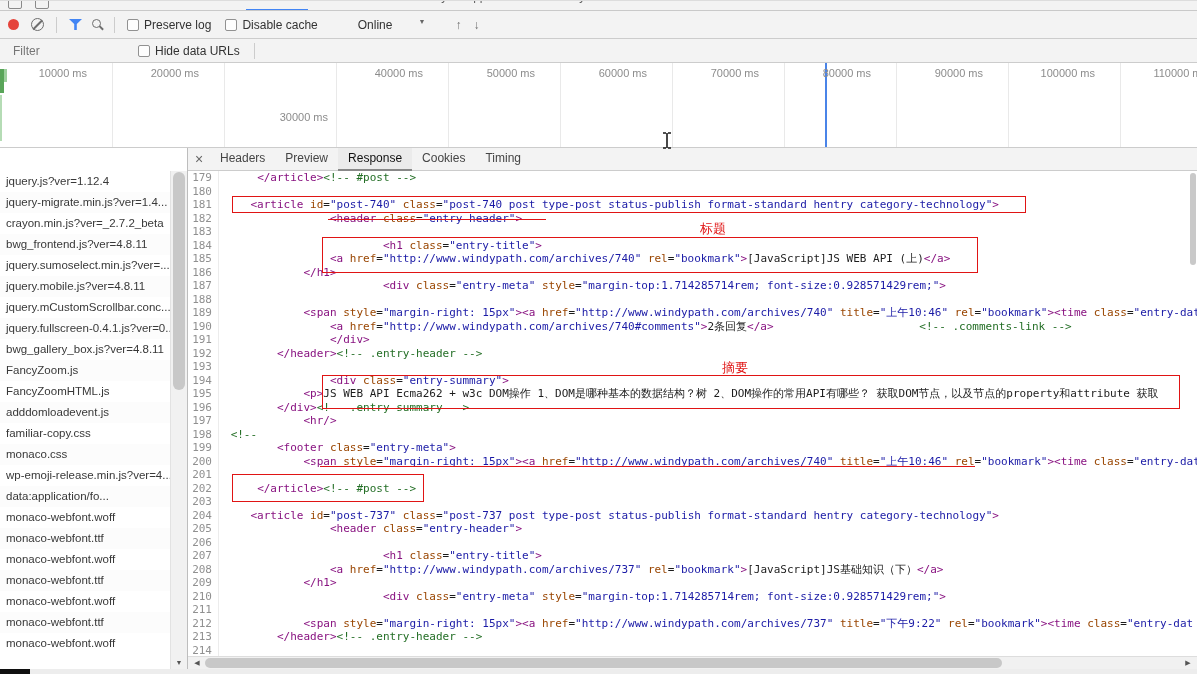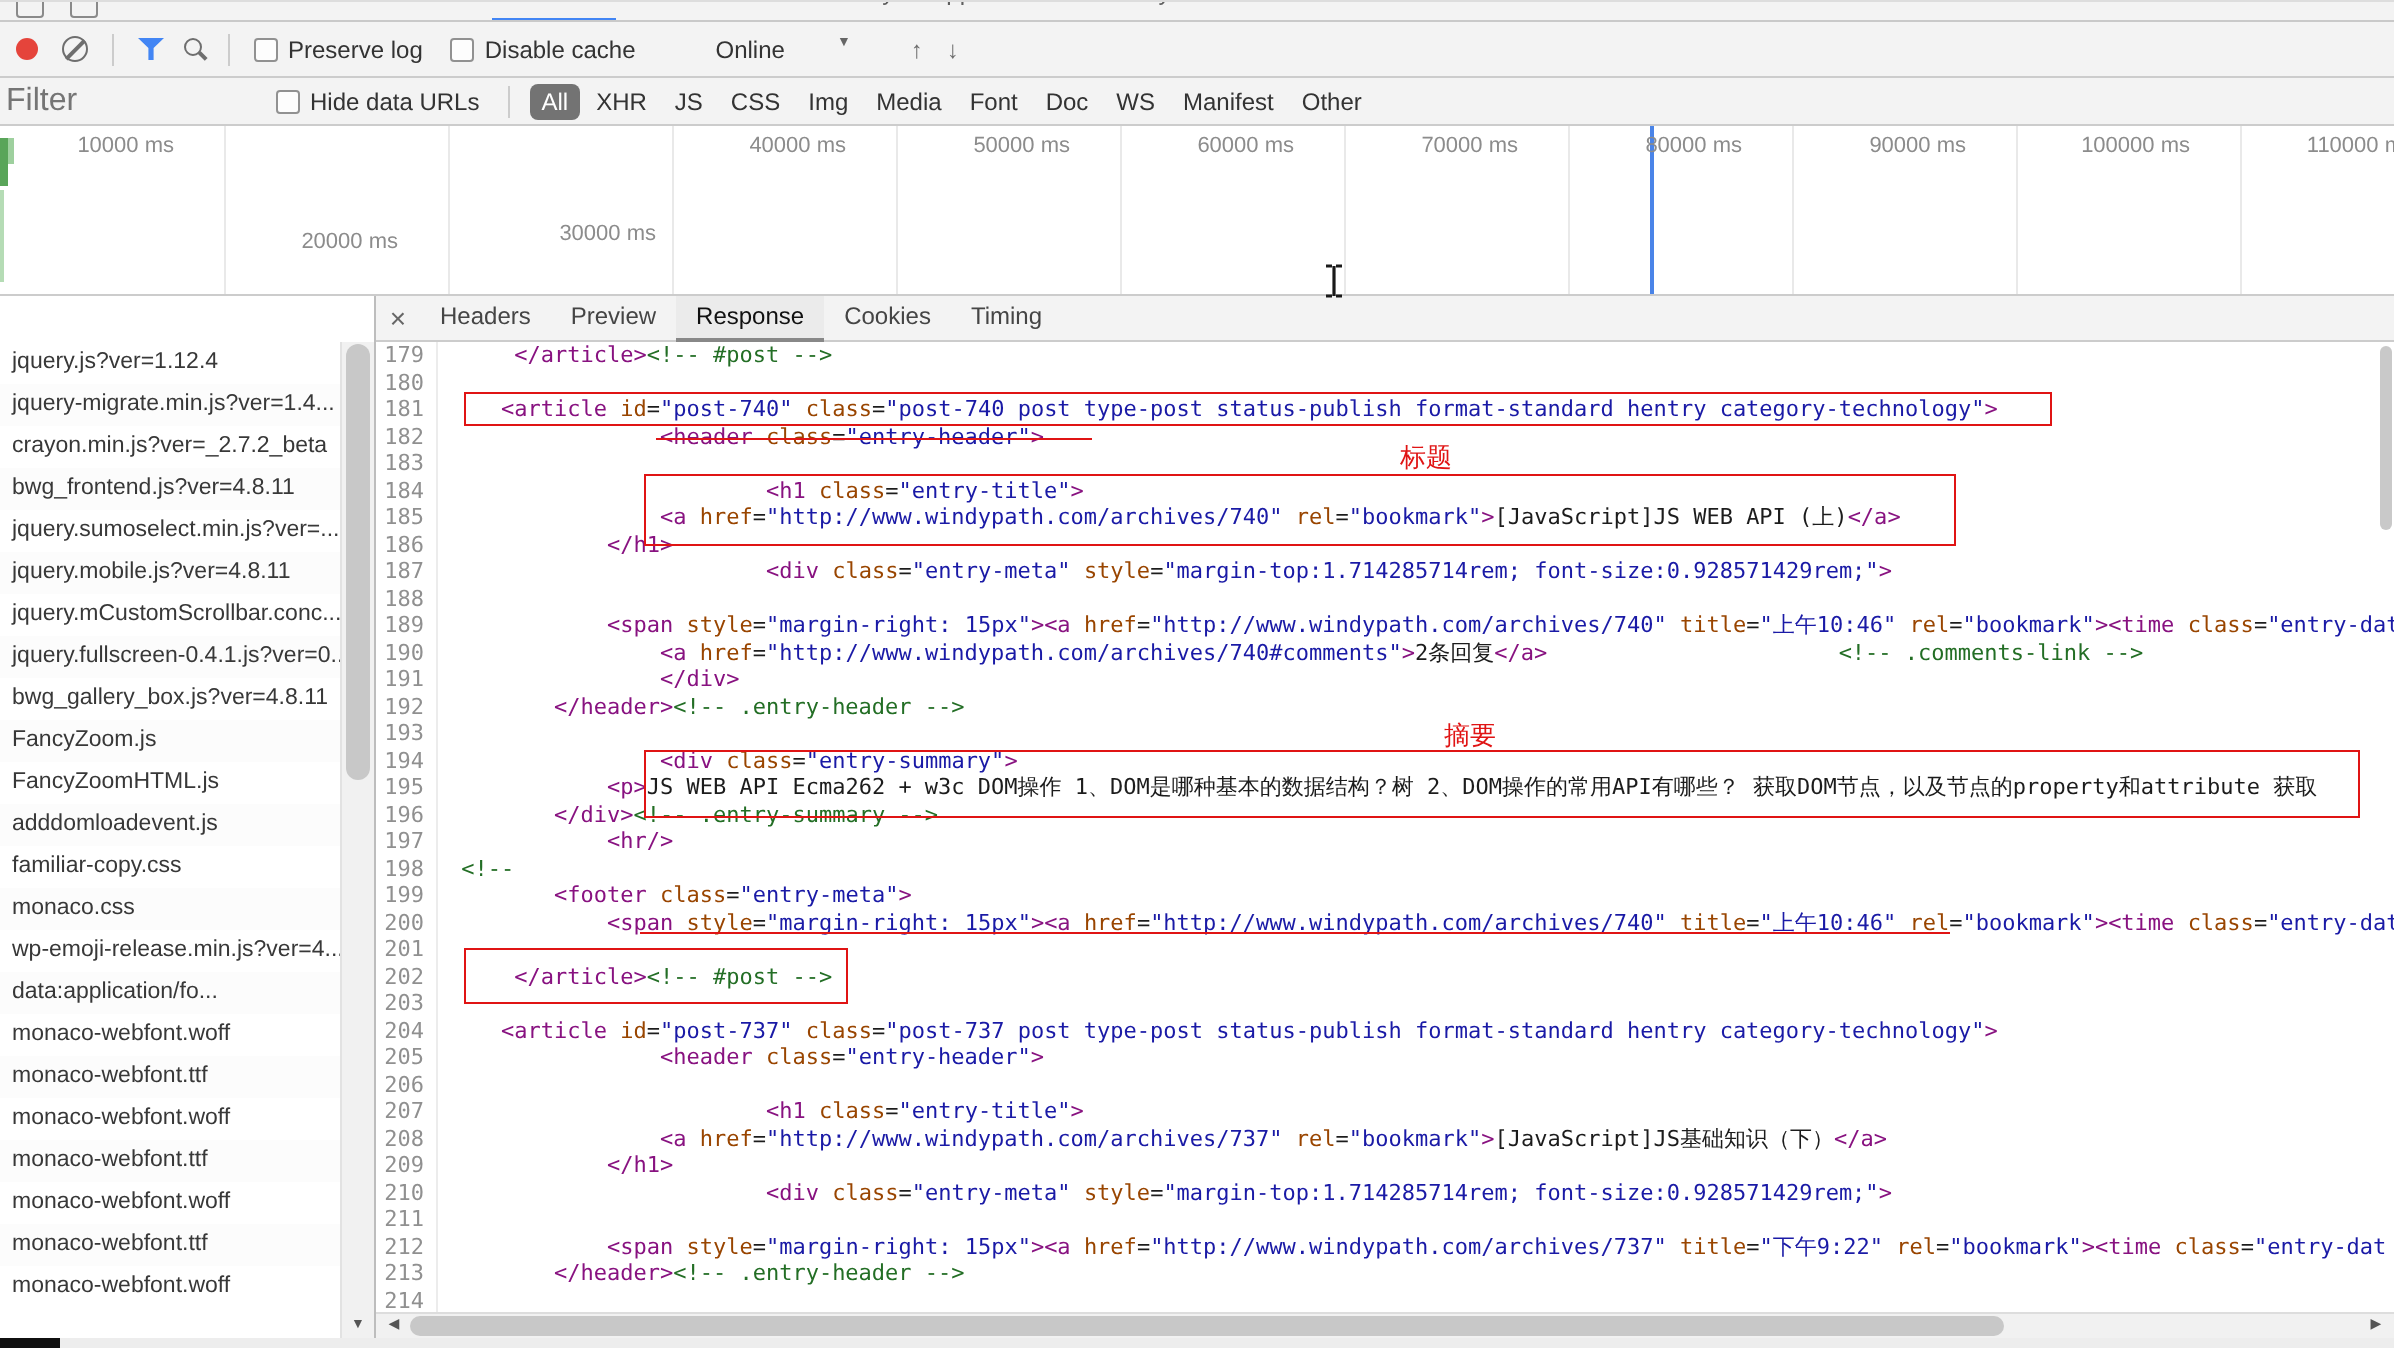--- a/index.html
+++ b/index.html
@@ -24,21 +24,21 @@
   .search-icon::before{content:"";position:absolute;left:1px;top:1px;width:7px;height:7px;border:1.5px solid #6e6e6e;border-radius:50%}
   .search-icon::after{content:"";position:absolute;left:8px;top:9px;width:5px;height:1.5px;background:#6e6e6e;transform:rotate(45deg)}
   .checkbox{width:12px;height:12px;border:1px solid #919191;border-radius:2px;background:#fdfdfd;margin:0 5px 0 6px;flex:none}
   .tb-label{margin-right:8px;white-space:nowrap}
   .throttle{display:flex;align-items:flex-start;margin-left:32px}
   .caret{font-size:7px;color:#666;margin-left:26px}
   .har-arrows{margin-left:30px;color:#6e6e6e;font-size:12px;letter-spacing:12px}
 
   
   .filter-row{height:24px;background:#f3f3f3;border-bottom:1px solid #ccc;display:flex;align-items:center;font-size:12px;color:#333}
-  .filter-input{width:132px;border:none;outline:none;background:transparent;font-size:16px;color:#444;padding-left:3px;font-family:"Liberation Sans",sans-serif}
+  .filter-input{width:132px;border:none;outline:none;background:transparent;font-size:12px;color:#444;padding-left:13px;font-family:"Liberation Sans",sans-serif}
   .pills{display:flex;align-items:center;margin-left:4px}
   .pill{padding:2px 6px;border-radius:4px;margin-right:2px;color:#333;white-space:nowrap}
   .pill.active{background:#737373;color:#fff}
 
   
   .overview{position:relative;height:85px;background:#fff;border-bottom:1px solid #ccc;overflow:hidden}
   .ov-tick{position:absolute;top:4px;width:86px;text-align:right;font-size:11px;color:#8c8c8c;white-space:nowrap}
   .ov-grid{position:absolute;top:0;bottom:0;width:1px;background:#e9e9e9}
   .ov-blue-line{position:absolute;top:0;bottom:0;left:825px;width:2px;background:#4a84e8}
   .ov-bar1{position:absolute;left:0;top:6px;width:4px;height:24px;background:#59a559}
@@ -133,44 +133,31 @@
       <span class="caret">▼</span>
     </span>
     <span class="har-arrows"><span>↑</span><span>↓</span></span>
   </div>
 
   <div class="filter-row">
     <input class="filter-input" value="" placeholder="Filter" style="">
     <span class="checkbox"></span>
     <span class="tb-label">Hide data URLs</span>
     <span class="tb-sep"></span>
-    <div class="pills" id="pills">
-        <span class="pill active">All</span>
-        <span class="pill">XHR</span>
-        <span class="pill">JS</span>
-        <span class="pill">CSS</span>
-        <span class="pill">Img</span>
-        <span class="pill">Media</span>
-        <span class="pill">Font</span>
-        <span class="pill">Doc</span>
-        <span class="pill">WS</span>
-        <span class="pill">Manifest</span>
-        <span class="pill">Other</span>
-      </div>
   </div>
 
   <div class="overview" id="overview">
     <div class="ov-bar1"></div>
     <div class="ov-bar2"></div>
     <div class="ov-bar3"></div>
     <div class="ov-blue-line"></div>
   <div class="ov-grid" style="left: 112px;"></div>
       <div class="ov-tick" style="left: 1px;">10000 ms</div>
       <div class="ov-grid" style="left: 224px;"></div>
-      <div class="ov-tick" style="left: 113px; margin-top: 48px;">20000 ms</div>
+      <div class="ov-tick" style="left: 113px;">20000 ms</div>
       <div class="ov-grid" style="left: 336px;"></div>
       <div class="ov-tick" style="left: 242px; margin-top: 44px;">30000 ms</div>
       <div class="ov-grid" style="left: 448px;"></div>
       <div class="ov-tick" style="left: 337px;">40000 ms</div>
       <div class="ov-grid" style="left: 560px;"></div>
       <div class="ov-tick" style="left: 449px;">50000 ms</div>
       <div class="ov-grid" style="left: 672px;"></div>
       <div class="ov-tick" style="left: 561px;">60000 ms</div>
       <div class="ov-grid" style="left: 784px;"></div>
       <div class="ov-tick" style="left: 673px;">70000 ms</div>

